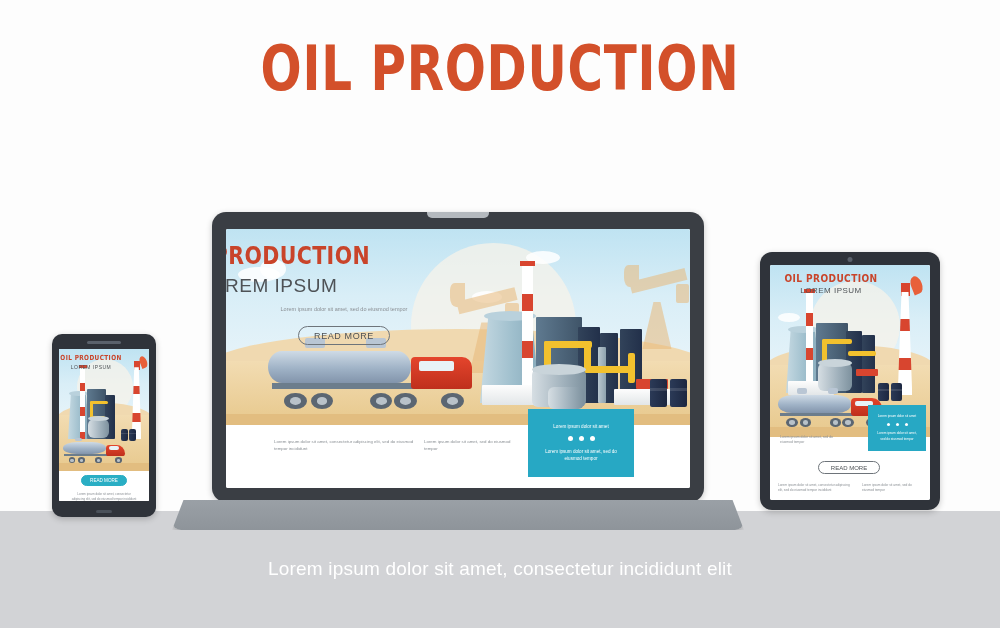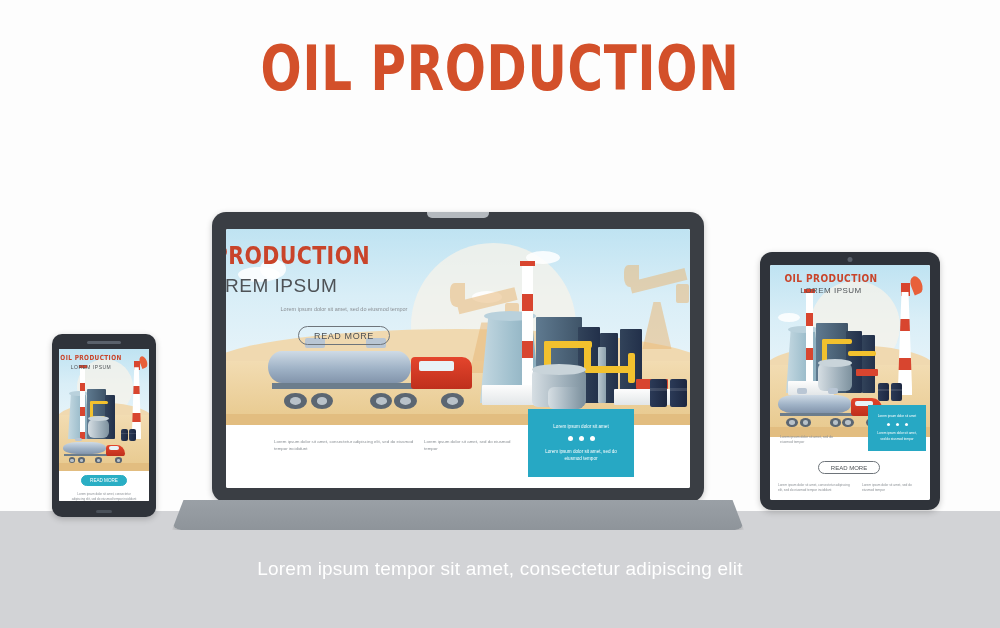--- a/index.html
+++ b/index.html
@@ -420,13 +420,13 @@
       <div class="poster-sub" style="left:-13px;top:15px;font-size:5px">LOREM IPSUM</div>
 
       <div class="read-more solid" style="left:22px;top:126px;width:46px;height:11px;font-size:4.6px">READ MORE</div>
 
       <div class="poster-body" style="left:12px;top:143px;width:66px;font-size:3px;text-align:center">Lorem ipsum dolor sit amet, consectetur adipiscing elit, sed do eiusmod tempor incididunt</div>
     </div>
   </div>
   <div id="phone-home"></div>
 </div>
 
-<div id="bottom-caption">Lorem ipsum tempor sit amet, consectetur adipiscing elit</div>
+<div id="bottom-caption">Lorem ipsum dolor sit amet, consectetur incididunt elit</div>
 
 </body></html>

